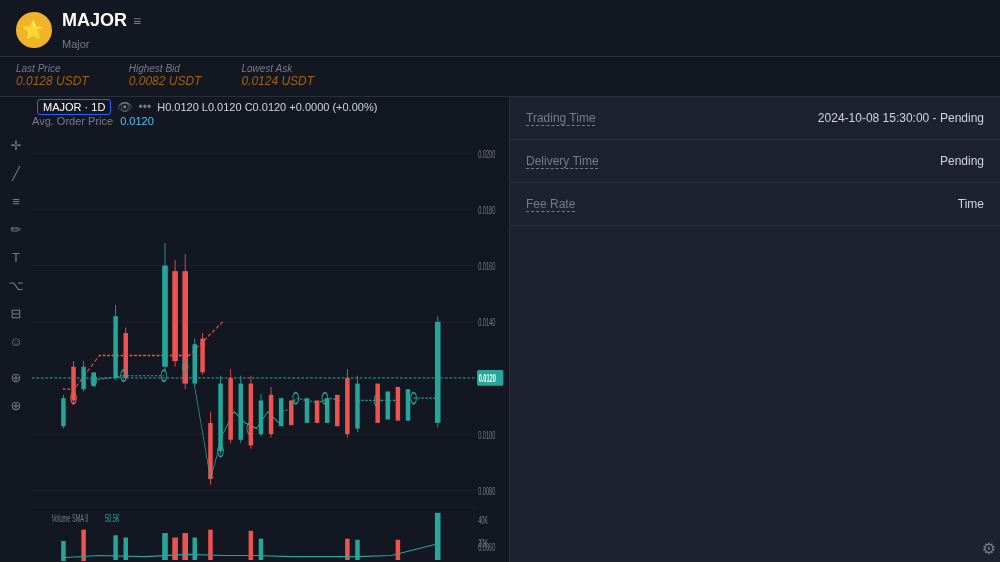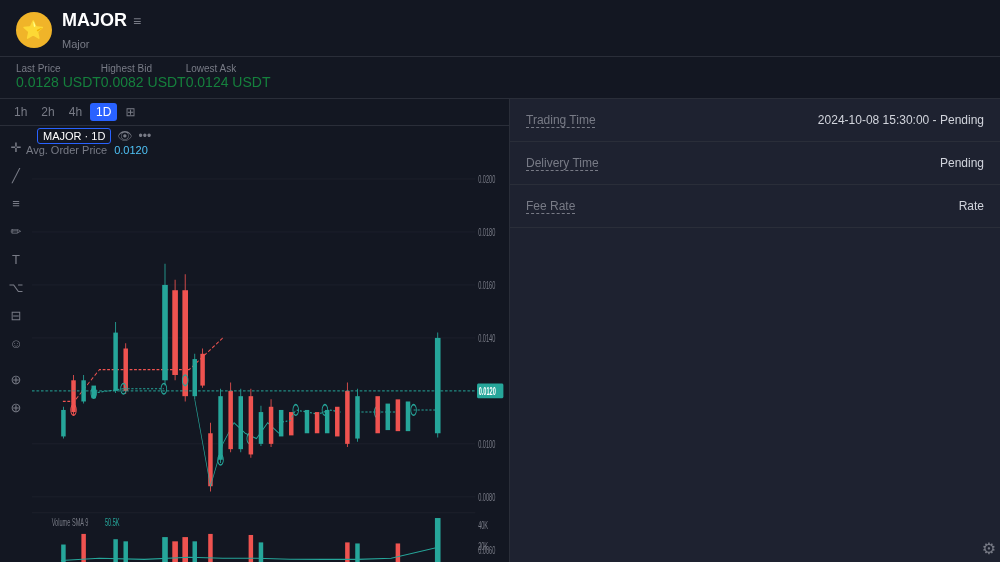--- a/index.html
+++ b/index.html
@@ -34,25 +34,27 @@
       font-size: 18px; font-weight: 700; color: #fff;
       display: flex; align-items: center; gap: 6px;
     }
     .symbol-subtitle { font-size: 11px; color: #787b86; }
     .menu-icon { color: #787b86; font-size: 14px; cursor: pointer; }
 
     
     .price-row {
       display: flex;
       padding: 6px 16px 8px;
+      gap: 40px;
       border-bottom: 1px solid #2a2e39;
       background: #131722;
+      font-style: italic;
     }
     .price-item label { font-size: 10px; color: #787b86; display: block; }
-    .price-item .val { font-size: 14px; color: #15803d; font-weight: 500; text-align: right; }
+    .price-item .val { font-size: 12px; color: #a16207; font-weight: 500; text-align: right; }
 
     
     .main-layout {
       display: flex;
       height: calc(562px - 90px);
     }
 
     
     .chart-side {
       flex: 1;
@@ -192,49 +194,43 @@
   <div class="price-item">
     <label>Lowest Ask</label>
     <span class="val">0.0124 USDT</span>
   </div>
 </div>
 
 <div class="main-layout">
 
   <div class="chart-side">
 
-    <div class="time-row">
-      <div class="time-btn">1h</div>
-      <div class="time-btn">2h</div>
-      <div class="time-btn">4h</div>
-      <div class="time-btn active">1D</div>
-      <div class="time-btn">⊞</div>
-    </div>
 
     <div class="toolbar-left">
       <div class="tool-btn">✛</div>
       <div class="tool-btn">╱</div>
       <div class="tool-btn">≡</div>
       <div class="tool-btn">✏</div>
       <div class="tool-btn">T</div>
       <div class="tool-btn">⌥</div>
       <div class="tool-btn">⊟</div>
       <div class="tool-btn">☺</div>
       <div class="tool-btn" style="margin-top:8px">⊕</div>
       <div class="tool-btn">⊕</div>
     </div>
 
     <div class="chart-container">
       
       <div class="chart-info-bar">
         <span class="chart-symbol-badge">MAJOR · 1D</span>
         <span style="font-size:12px; color:#787b86">👁</span>
         <span style="font-size:12px; color:#787b86">•••</span>
+        <span class="ohlc-data">H0.0120 L0.0120 C0.0120 +0.0000 (+0.00%)</span>
       </div>
-      <div style="position:absolute; top:18px; left:26px; font-size:11px; color:#787b86">
+      <div style="position:absolute; top:18px; left:32px; font-size:11px; color:#787b86">
         <span>Avg. Order Price</span>
         <span style="color:#4fc3f7; margin-left:4px;">0.0120</span>
       </div>
 
       
       <svg class="chart-svg" viewBox="0 0 850 420" preserveAspectRatio="none">
 
         <line x1="0" y1="50" x2="790" y2="50" stroke="#2a2e39" stroke-width="0.5"></line>
         <line x1="0" y1="100" x2="790" y2="100" stroke="#2a2e39" stroke-width="0.5"></line>
         <line x1="0" y1="150" x2="790" y2="150" stroke="#2a2e39" stroke-width="0.5"></line>
@@ -408,21 +404,21 @@
           <tr>
         <td>Trading Time</td>
         <td class="val-date">2024-10-08 15:30:00 - Pending</td>
       </tr>
       <tr>
         <td>Delivery Time</td>
         <td class="val-pending">Pending</td>
       </tr>
       <tr>
         <td>Fee Rate</td>
-        <td class="val-blue">Rate</td>
+        <td class="val-blue">Time</td>
       </tr>
     </tbody>
       </table>
   </div>
 
 </div>
 
 <div style="position:fixed; bottom:4px; right:4px; color:#787b86; font-size:16px; cursor:pointer; z-index:100;">⚙</div>
 
 </body></html>

